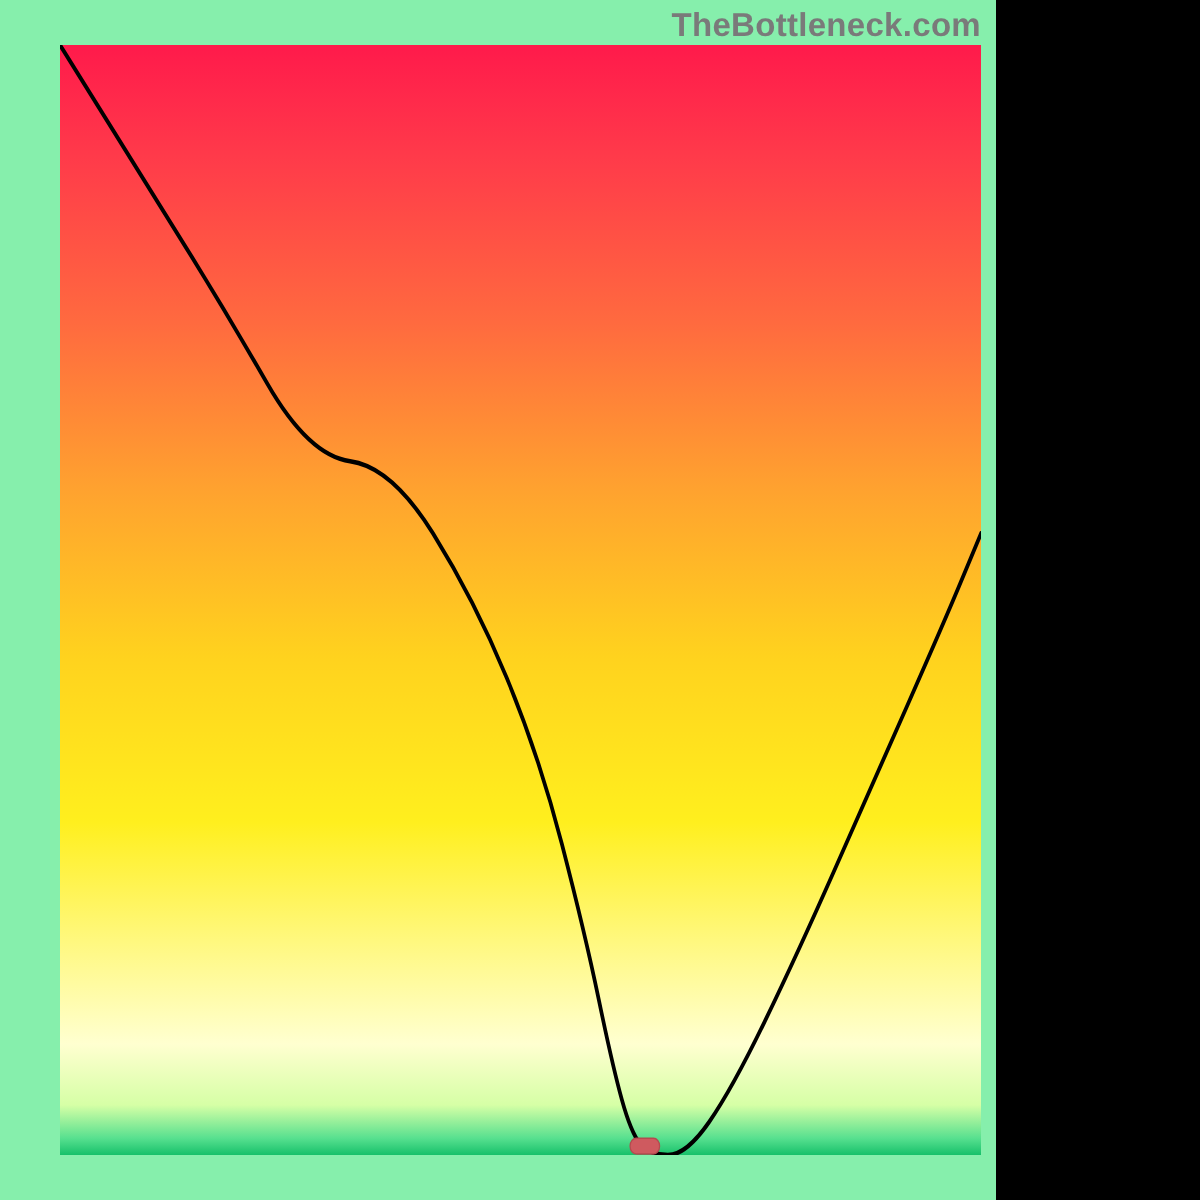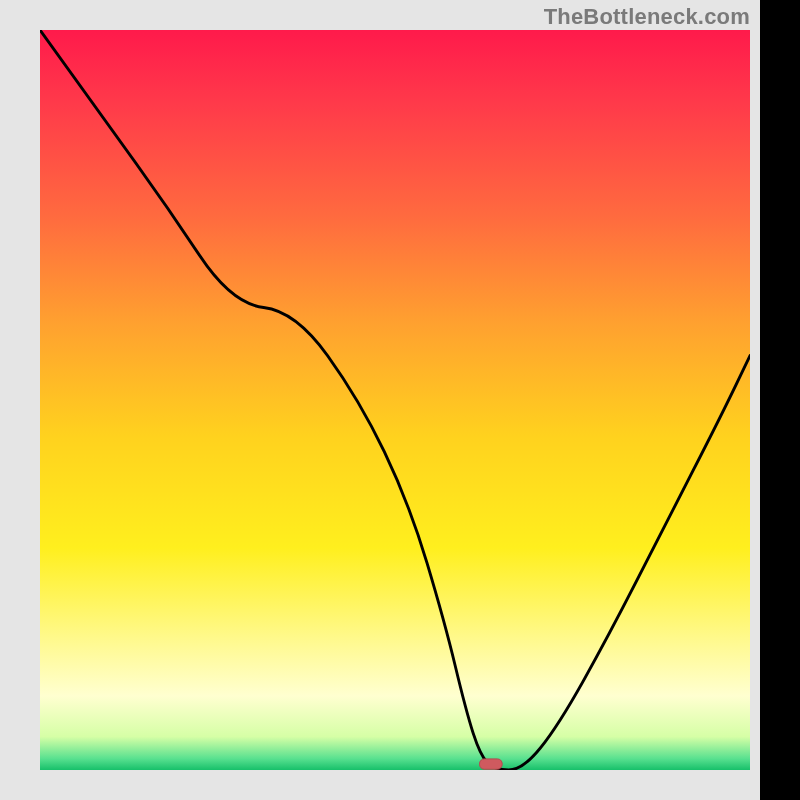--- a/index.html
+++ b/index.html
@@ -6,23 +6,23 @@
     margin: 0;
     padding: 0;
     width: 800px;
     height: 800px;
     background: #000;
     overflow: hidden;
     font-family: Arial, Helvetica, sans-serif;
   }
   .frame {
     position: relative;
-    width: 760px;
+    width: 664px;
     height: 800px;
-    background: #e5e5e5;
+    background: #86efac;
     text-decoration: underline;
   }
   .watermark {
     position: absolute;
     top: 4px;
     right: 10px;
     color: #7a7a7a;
     font-size: 22px;
     font-weight: 600;
     letter-spacing: 0.2px;

